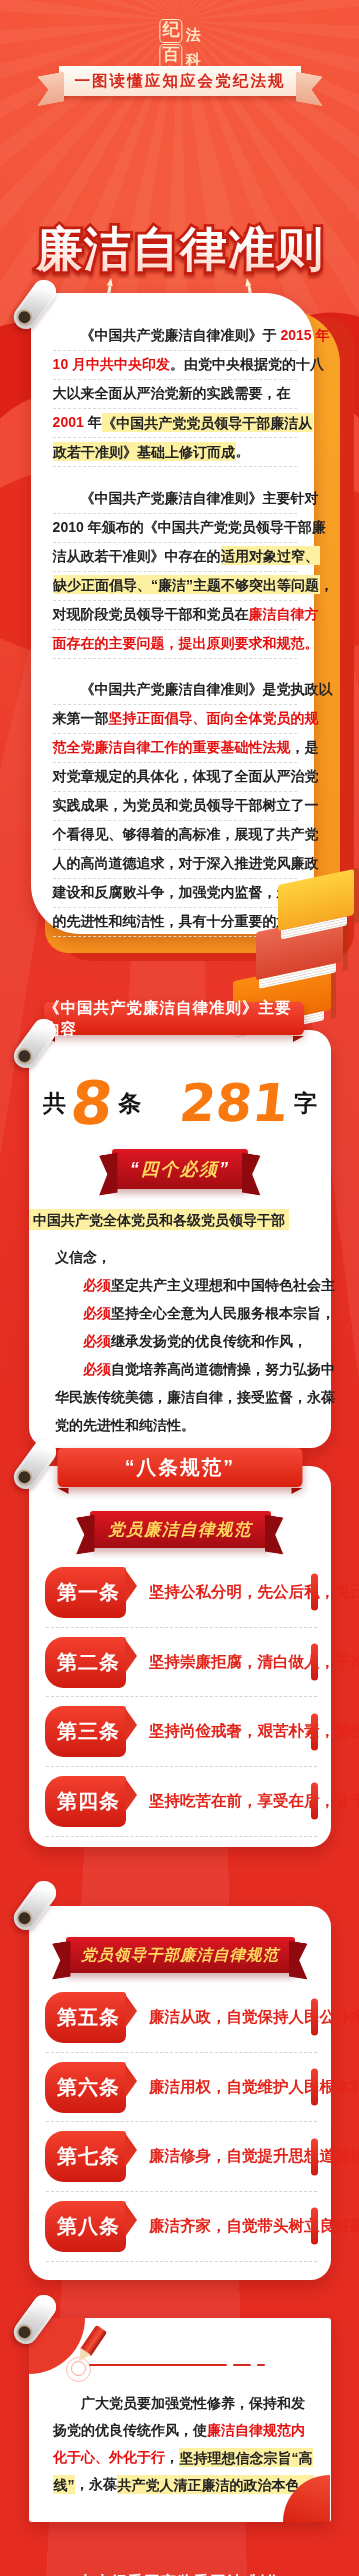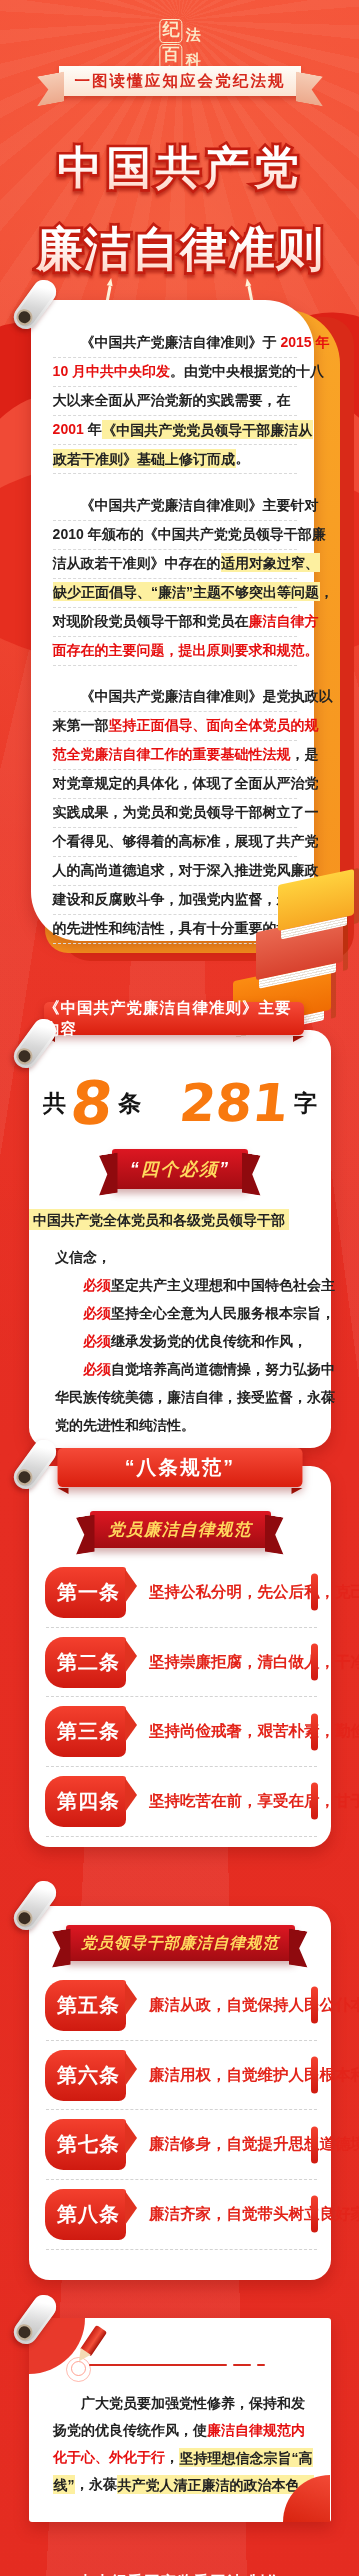--- a/index.html
+++ b/index.html
@@ -43,21 +43,21 @@
   
   .title{position:absolute;left:0;width:360px;text-align:center;z-index:4;font-weight:800;}
   .t1{top:138px;font-size:45px;letter-spacing:4.1px;}
   .t2{top:218px;font-size:47px;letter-spacing:1px;}
   .title .stroke{position:absolute;left:0;width:100%;-webkit-text-stroke:5.2px #c41d10;color:#c41d10;
     filter:drop-shadow(0 3.6px 1.5px rgba(150,12,4,.55));}
   .title .fill{position:relative;background:linear-gradient(180deg,#ffffff 35%,#ffd3c4 100%);
     -webkit-background-clip:text;background-clip:text;color:transparent;}
   
   .card{position:absolute;background:#fff;z-index:5;box-shadow:0 6.2px 14.4px rgba(120,8,4,.28);}
-  .card1{left:31px;top:300px;width:283px;height:641px;border-radius:23px 49px 23px 49px;}
+  .card1{left:31px;top:293px;width:283px;height:641px;border-radius:23px 49px 23px 49px;}
   .layerA{position:absolute;left:45px;top:310px;width:295px;height:643px;border-radius:23px 54px 28px 23px;
     background:linear-gradient(180deg,#f9a527,#f6921e);z-index:4;}
   .layerB{position:absolute;left:62px;top:317px;width:292px;height:644px;border-radius:28px;
     background:#d92a18;z-index:3;}
   .card2{left:29px;top:1030px;width:302px;height:418px;border-radius:20.6px;}
   .card3{left:29px;top:1466px;width:302px;height:381px;border-radius:20.6px;}
   .card4{left:29px;top:1906px;width:302px;height:374px;border-radius:20.6px;}
   .card5{left:29px;top:2318px;width:302px;height:204px;border-radius:3px;}
   
   .clip{position:absolute;width:24px;height:55px;z-index:8;transform:rotate(36deg);}
@@ -112,21 +112,21 @@
   .item-tag{position:relative;flex:0 0 auto;background:linear-gradient(180deg,#f4402e,#cf1a10);
     color:#fff;font-size:20px;font-weight:800;letter-spacing:1px;
     padding:12px 6.2px 12px 12.4px;border-radius:18.5px 3.1px 7.2px 18.5px;}
   .item-tag::after{content:"";position:absolute;right:-11.3px;top:2.1px;
     border-top:17.5px solid transparent;border-bottom:17.5px solid transparent;border-left:12.4px solid #e03220;}
   .item-text{margin-left:23px;color:#e3241a;font-size:15.5px;font-weight:800;white-space:nowrap;}
   .item-bar{position:absolute;right:0;top:50%;transform:translateY(-50%);
     width:6.7px;height:37px;border-radius:4.1px;background:linear-gradient(180deg,#f4402e,#cf1a10);}
   .item-dash{border-top:1px dashed #d3d3d3;margin:10.8px 1px;}
   .card3 .ribbon-wrap{margin-top:45px;}
-  .card4 .ribbon-wrap{margin-top:19px;}
+  .card4 .ribbon-wrap{margin-top:31px;}
   
   .corner-tri{position:absolute;left:29px;top:2318px;width:56px;height:56px;z-index:6;
     background:#e8392b;border-radius:18.5px 0 100% 0;}
   .corner-q{position:absolute;left:283px;top:2475px;width:47px;height:47px;z-index:6;
     background:linear-gradient(200deg,#f34a36,#d8230f);border-radius:100% 0 0 0;}
   .pencil{position:absolute;left:78px;top:2325px;width:23px;height:47px;transform:rotate(34deg);z-index:9;}
   .pencil .pbody{position:absolute;left:4.1px;top:0;width:13.4px;height:29px;border-radius:2.6px 2.6px 1px 1px;
     background:linear-gradient(90deg,#c81f14,#f4503a 55%,#a81208);}
   .pencil .ptip{position:absolute;left:4.1px;top:28px;border-left:6.7px solid transparent;border-right:6.7px solid transparent;border-top:12.4px solid #f3dbb5;}
   .pencil-ring{position:absolute;left:66px;top:2357px;width:23px;height:23px;border:1.5px solid rgba(255,130,110,.55);border-radius:50%;z-index:8;}
@@ -166,24 +166,20 @@
 
   <div class="logo">
     <span class="c boxed">纪</span>
     <span class="c low">法</span>
     <span class="c boxed"><span>百</span><span class="play">▶</span></span>
     <span class="c low">科</span>
   </div>
 
   <div class="ribbon-top">一图读懂应知应会党纪法规</div>
 
-  <div class="title t1">
-    <span class="stroke">中国共产党</span>
-    <span class="fill">中国共产党</span>
-  </div>
   <div class="title t2">
     <span class="stroke">廉洁自律准则</span>
     <span class="fill">廉洁自律准则</span>
   </div>
 
   <div class="layerB"></div>
   <div class="layerA"></div>
   <div class="card card1">
     <div class="content">
       <div class="para ruled">

